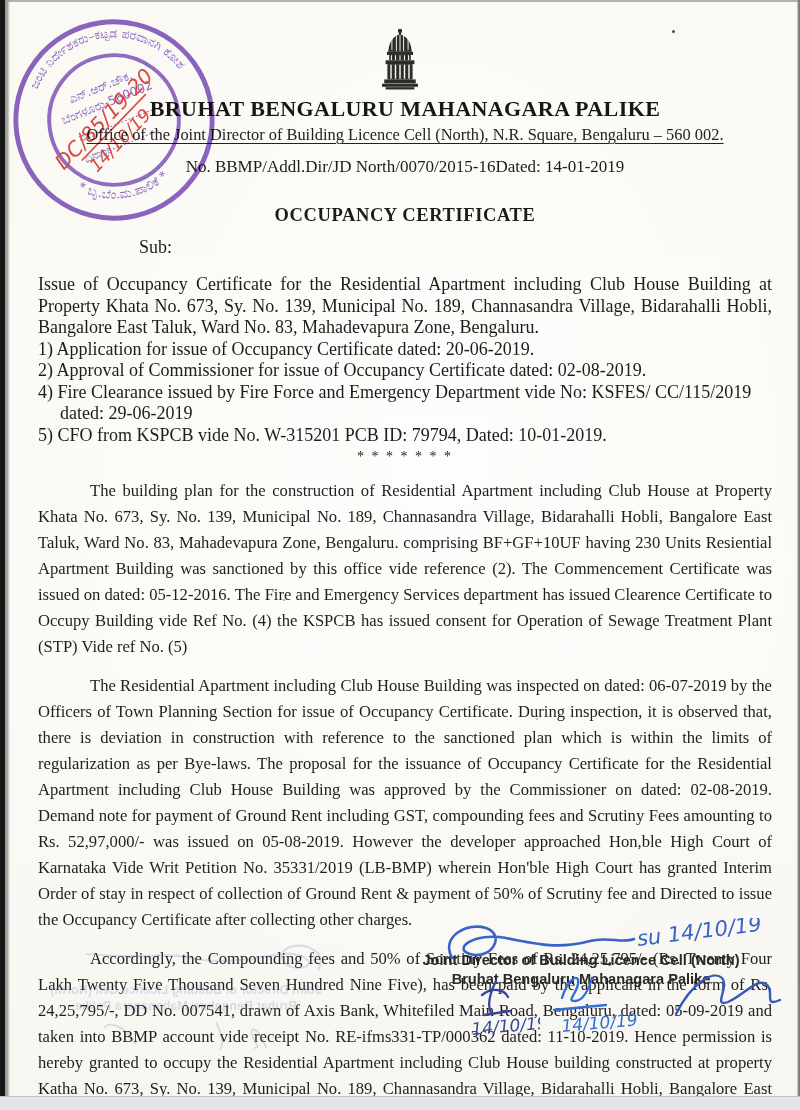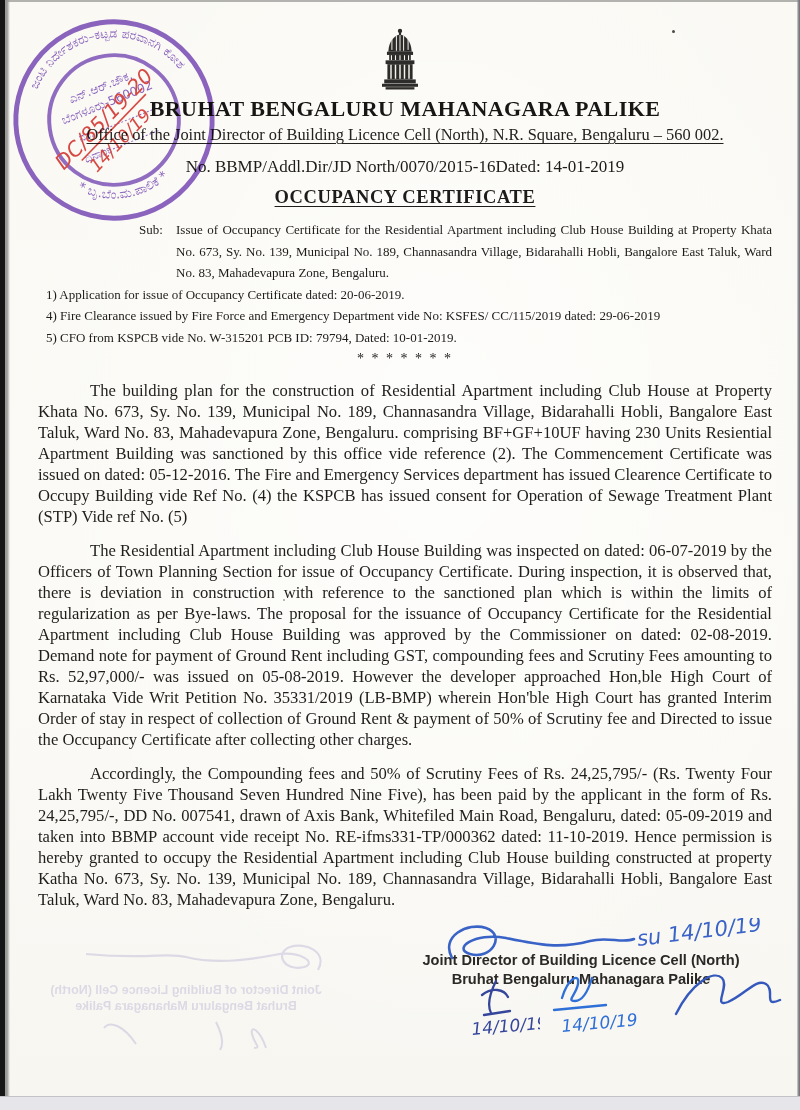--- a/index.html
+++ b/index.html
@@ -26,32 +26,32 @@
 
   .content{position:absolute;left:38px;right:28px;top:0;}
 
   .logo{position:absolute;left:50%;top:26px;transform:translateX(-50%);}
 
   .org-name{margin-top:96px;text-align:center;font-size:22px;font-weight:bold;
     letter-spacing:.4px;color:#181614;}
   .office-line{margin-top:3px;text-align:center;font-size:16.4px;
     text-decoration:underline;text-underline-offset:3px;color:#242220;}
   .no-row{margin-top:12px;display:flex;justify-content:center;font-size:17px;}
-  .doc-title{margin-top:10px;text-align:center;font-size:18.5px;font-weight:bold;
-    letter-spacing:.6px;text-decoration:underline;text-underline-offset:3px;}
+  .doc-title{margin-top:28px;text-align:center;font-size:18.5px;font-weight:bold;
+    letter-spacing:.6px;text-underline-offset:3px;}
 
-  .sub-block,.ref-block{display:flex;font-size:13px;line-height:21.5px;}
+  .sub-block,.ref-block{display:flex;font-size:18px;line-height:21.5px;flex-direction:column;}
   .sub-block{margin-top:11px;}
   .sub-label,.ref-label{flex:0 0 37px;margin-left:101px;}
   .sub-text{flex:1;text-align:justify;}
   .ref-list{flex:1;list-style:none;margin:0;padding:0;}
-  .ref-list li{padding-left:22px;text-indent:-22px;margin-left:8px;}
+  .ref-list li{padding-left:22px;text-indent:-22px;}
   .separator{text-align:center;font-size:14px;letter-spacing:2px;margin-top:3px;}
 
-  .body-par{margin:13px 0 0 0;font-size:16.6px;line-height:21px;
+  .body-par{margin:13px 0 0 0;font-size:16.6px;line-height:26px;
     text-align:justify;text-indent:52px;color:#201e1c;}
 
   .sig-block{position:absolute;left:395px;top:951px;width:372px;text-align:center;
     font-family:"Liberation Sans", sans-serif;font-weight:bold;font-size:14.6px;
     line-height:19px;color:#2b2926;}
 
   .ink{position:absolute;}
   .ink-text{font-family:"DejaVu Sans", sans-serif;font-style:italic;}
 
   .bleed{position:absolute;left:16px;top:938px;width:340px;height:130px;opacity:.20;}
@@ -96,20 +96,21 @@
     <div class="doc-title">OCCUPANCY CERTIFICATE</div>
 
     <div class="sub-block">
       <span class="sub-label">Sub:</span>
       <span class="sub-text">Issue of Occupancy Certificate for the Residential Apartment including Club House Building at Property Khata No. 673, Sy. No. 139, Municipal No. 189, Channasandra Village, Bidarahalli Hobli, Bangalore East Taluk, Ward No. 83, Mahadevapura Zone, Bengaluru.</span>
     </div>
 
     <div class="ref-block">
       <ul class="ref-list">
         <li>1)  Application for issue of Occupancy Certificate dated: 20-06-2019.</li>
+        <li>2) Approval of Commissioner for issue of Occupancy Certificate dated: 02-08-2019.</li>
         <li>4) Fire Clearance issued by Fire Force and Emergency Department vide No: KSFES/ CC/115/2019 dated: 29-06-2019</li>
         <li>5) CFO from KSPCB vide No. W-315201 PCB ID: 79794, Dated: 10-01-2019.</li>
       </ul>
     </div>
 
     <div class="separator">* * * * * * *</div>
 
     <p class="body-par">The building plan for the construction of Residential Apartment including Club House at Property Khata No. 673, Sy. No. 139, Municipal No. 189, Channasandra Village, Bidarahalli Hobli, Bangalore East Taluk, Ward No. 83, Mahadevapura Zone, Bengaluru. comprising BF+GF+10UF having 230 Units Resiential Apartment Building was sanctioned by this office vide reference (2). The Commencement Certificate was issued on dated: 05-12-2016. The Fire and Emergency Services department has issued Clearence Certificate to Occupy Building vide Ref No. (4) the KSPCB has issued consent for Operation of Sewage Treatment Plant (STP) Vide ref No. (5)</p>
     <p class="body-par">The Residential Apartment including Club House Building was inspected on dated: 06-07-2019 by the Officers of Town Planning Section for issue of Occupancy Certificate. During inspection, it is observed that, there is deviation in construction with reference to the sanctioned plan which is within the limits of regularization as per Bye-laws. The proposal for the issuance of Occupancy Certificate for the Residential Apartment including Club House Building was approved by the Commissioner on dated: 02-08-2019. Demand note for payment of Ground Rent including GST, compounding fees and Scrutiny Fees amounting to Rs. 52,97,000/- was issued on 05-08-2019. However the developer approached Hon,ble High Court of Karnataka Vide Writ Petition No. 35331/2019 (LB-BMP) wherein Hon'ble High Court has granted Interim Order of stay in respect of collection of Ground Rent &amp; payment of 50% of Scrutiny fee and Directed to issue the Occupancy Certificate after collecting other charges.</p>
     <p class="body-par">Accordingly, the Compounding fees and 50% of Scrutiny Fees of Rs. 24,25,795/- (Rs. Twenty Four Lakh Twenty Five Thousand Seven Hundred Nine Five), has been paid by the applicant in the form of Rs. 24,25,795/-, DD No. 007541, drawn of Axis Bank, Whitefiled Main Road, Bengaluru, dated: 05-09-2019 and taken into BBMP account vide receipt No. RE-ifms331-TP/000362 dated: 11-10-2019. Hence permission is hereby granted to occupy the Residential Apartment including Club House building constructed at property Katha No. 673, Sy. No. 139, Municipal No. 189, Channasandra Village, Bidarahalli Hobli, Bangalore East Taluk, Ward No. 83, Mahadevapura Zone, Bengaluru.</p>

